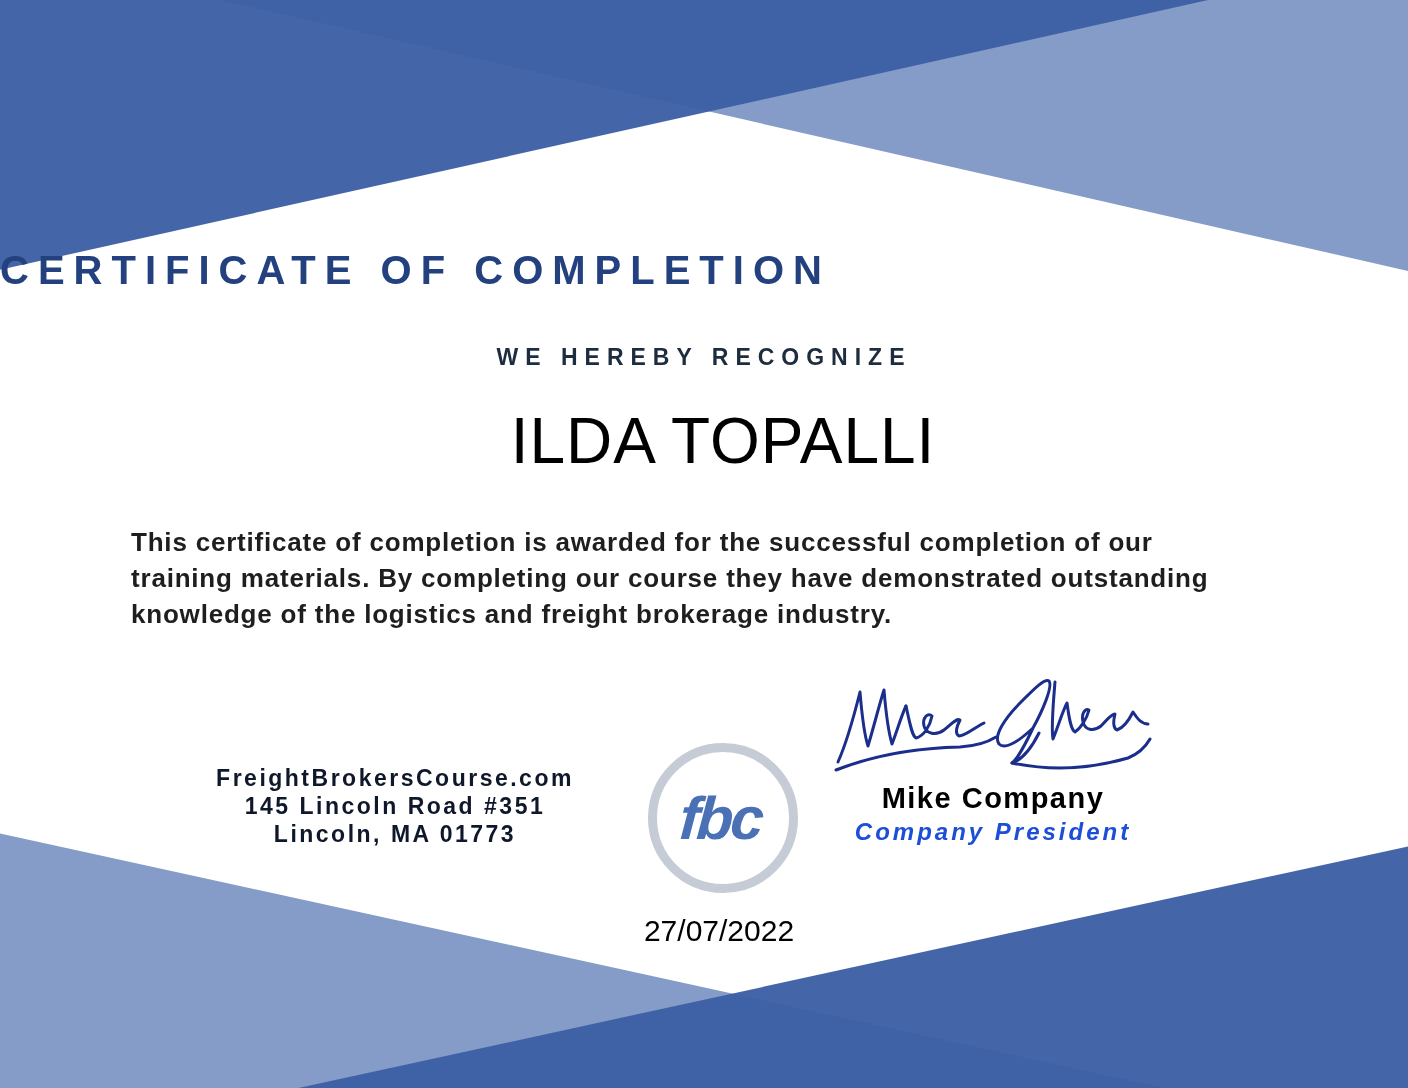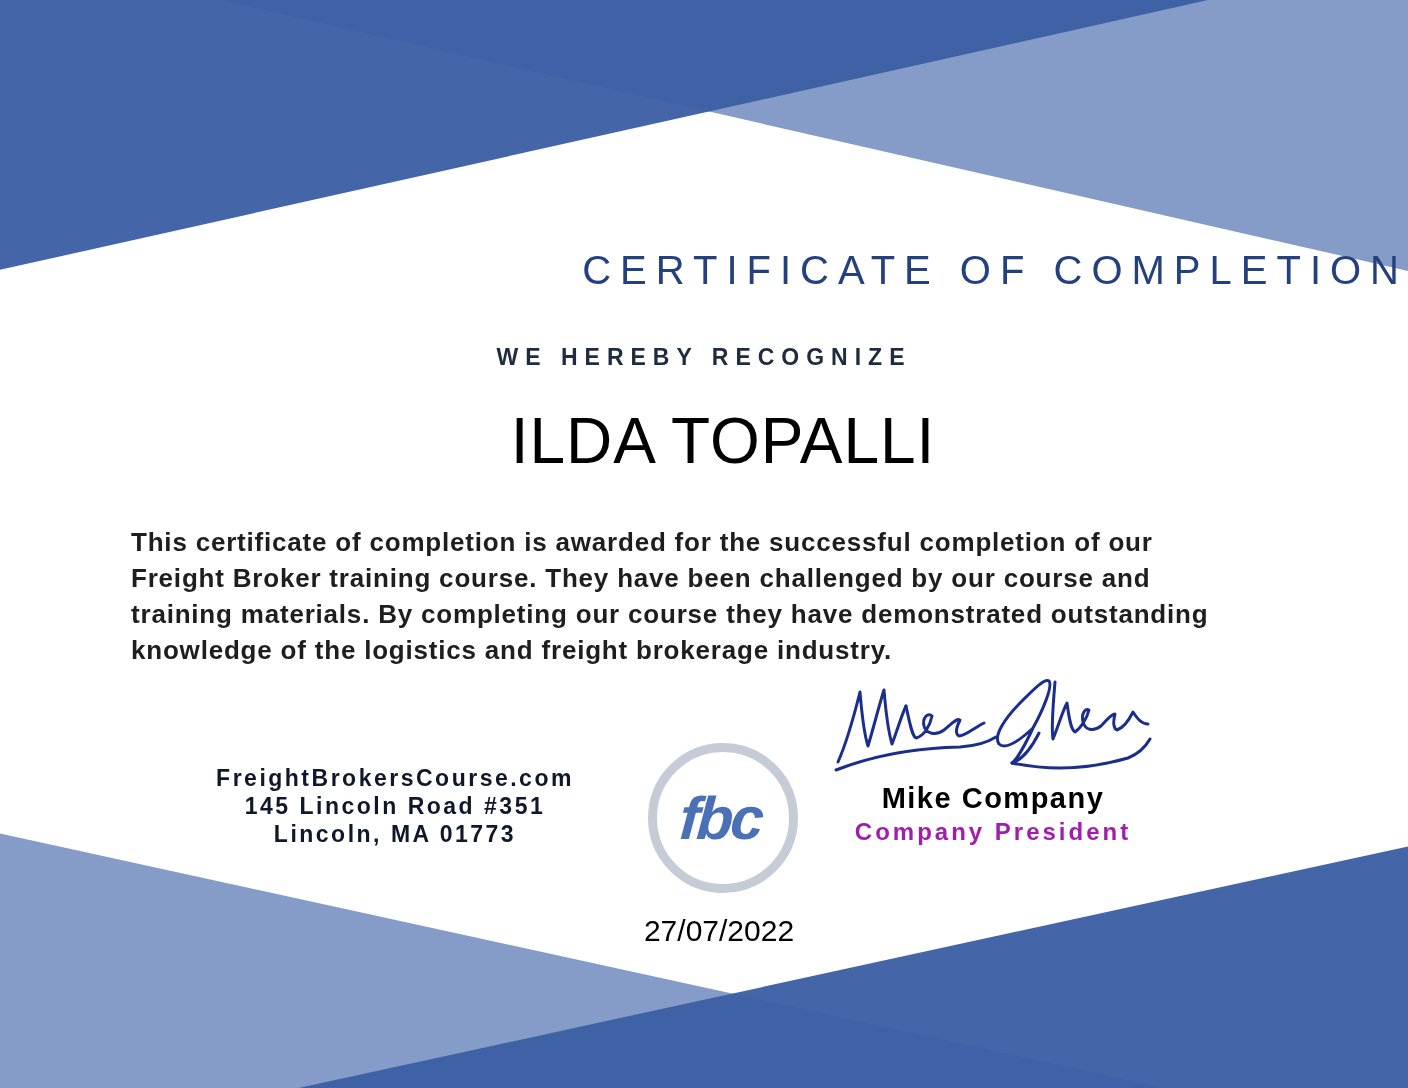--- a/index.html
+++ b/index.html
@@ -46,23 +46,23 @@
     background: var(--dark-blue, #3c5fa4);
     opacity: 0.96;
     clip-path: polygon(100% 77.8%, 100% 100%, 21.2% 100%);
     z-index: 2;
   }
   .content { position: absolute; inset: 0; z-index: 3; }
 
   .cert-title {
     position: absolute;
     top: 248px; left: 0; width: 100%;
-    text-align: right;
+    text-align: left;
     font-size: 40px;
-    font-weight: 400;
+    font-weight: 700;
     letter-spacing: 9px;
     color: var(--title-blue, #24417f);
   }
   .cert-subtitle {
     position: absolute;
     top: 344px; left: 0; width: 100%;
     text-align: center;
     font-size: 23px;
     font-weight: 700;
     letter-spacing: 7px;
@@ -131,22 +131,23 @@
     margin-top: 2px;
     font-size: 29px;
     font-weight: 700;
     letter-spacing: 1.5px;
     color: #000000;
   }
   .signer-title {
     margin-top: 3px;
     font-size: 24px;
     font-weight: 700;
+    font-style: italic;
     letter-spacing: 3px;
-    color: #a21caf;
+    color: #1d4ed8;
   }
   .cert-date {
     position: absolute;
     top: 914px; left: 0; width: 100%;
     text-align: center;
     font-size: 30px;
     font-weight: 400;
     color: #000000;
     transform: translateX(15px);
   }
@@ -164,21 +165,20 @@
   <div class="content">
 
     <div class="cert-title">CERTIFICATE OF COMPLETION</div>
 
     <div class="cert-subtitle">WE HEREBY RECOGNIZE</div>
 
     <div class="recipient-name">ILDA TOPALLI</div>
 
     <div class="body-text">
       <div class="line">This certificate of completion is awarded for the successful completion of our</div>
-      <div class="line">Freight Broker training course. They have been challenged by our course and</div>
       <div class="line">training materials. By completing our course they have demonstrated outstanding</div>
       <div class="line">knowledge of the logistics and freight brokerage industry.</div>
     </div>
 
     <div class="issuer-block">
       <div>FreightBrokersCourse.com</div>
       <div>145 Lincoln Road #351</div>
       <div>Lincoln, MA 01773</div>
     </div>
 

